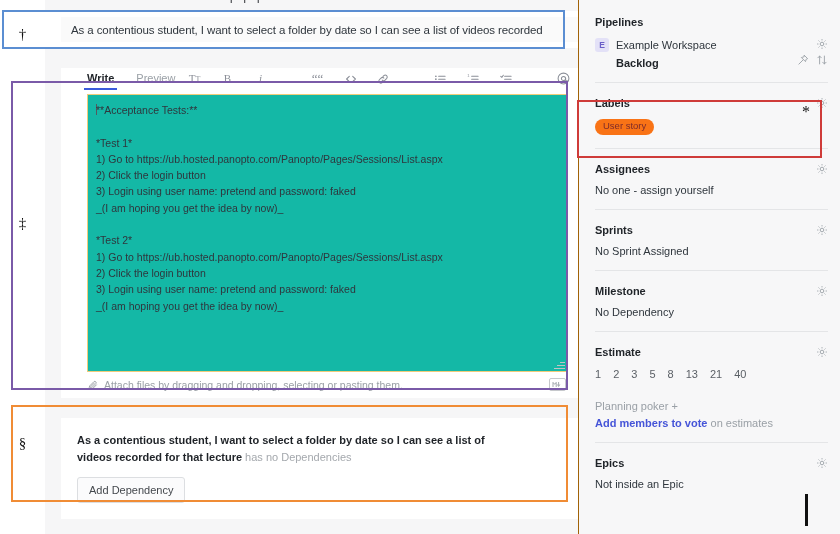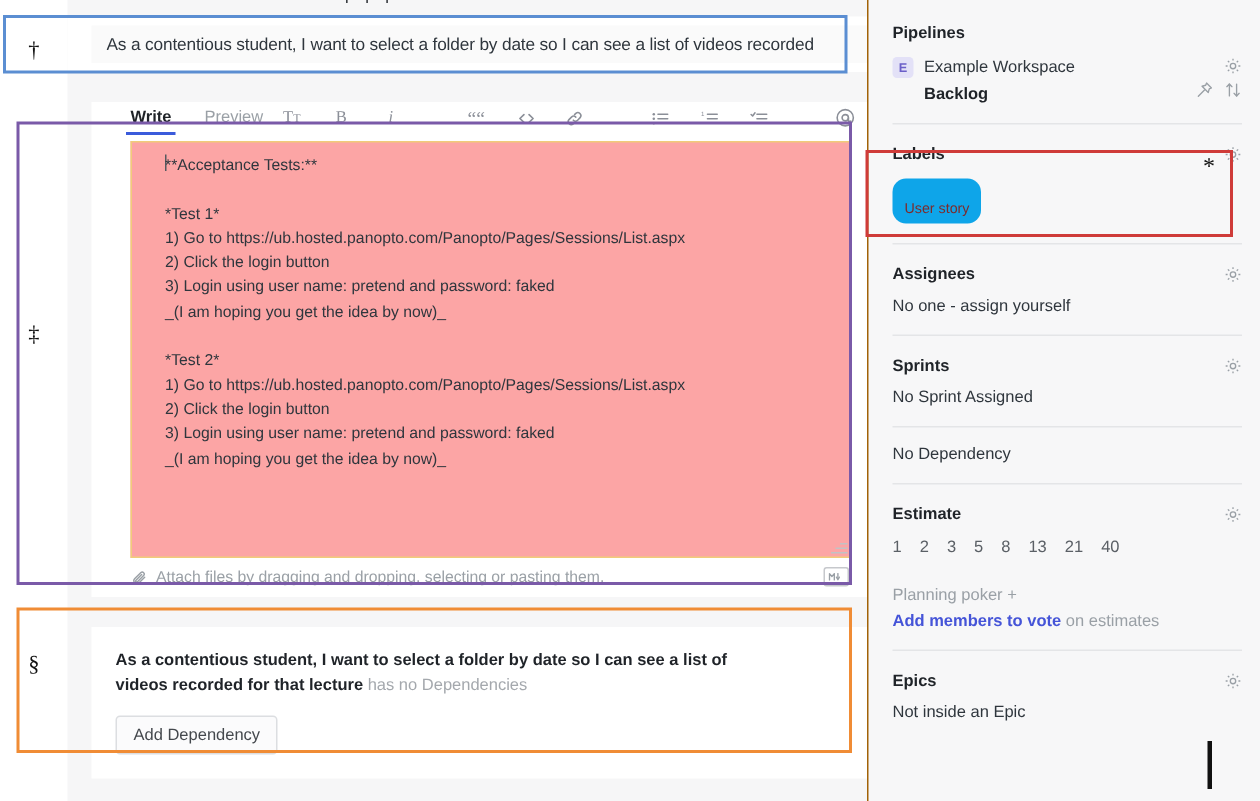--- a/index.html
+++ b/index.html
@@ -155,23 +155,23 @@
   }
   .tglyph.serif { font-family: "Liberation Serif", serif; }
 
   .ta-wrap {
     position: relative;
     margin: 0 0 0 26px;
     width: 480px;
   }
   .textarea {
     border: 1px solid #f0cc7a;
-    background: #fca5a5;
+    background: #14b8a6;
     height: 278px;
-    padding: 7px 8px 0 22px;
+    padding: 7px 8px 0 8px;
     box-sizing: border-box;
     font-size: 10.5px;
     line-height: 16.3px;
     color: #2f363d;
     white-space: pre-wrap;
     position: relative;
     overflow: hidden;
   }
   .caret {
     display: inline-block;
@@ -340,25 +340,25 @@
   .mini-icon {
     color: #9aa0a6;
     width: 12px;
     height: 12px;
     display:flex;align-items:center;justify-content:center;
     cursor: pointer;
   }
 
   .label-pill {
     display: inline-block;
-    background: #0ea5e9;
+    background: #f97316;
     color: #7d2b2b;
     font-size: 9.5px;
     border-radius: 9px;
-    padding: 16px 8px 3px 8px;
+    padding: 2px 8px 3px 8px;
     margin-top: 8px;
     line-height: 1.15;
   }
 
   .est-row {
     display: flex;
     gap: 12px;
     margin-top: 8px;
     font-size: 11px;
     color: #5b6066;
@@ -656,20 +656,29 @@
                   <path d="M7 1.3v1.5M7 11.2v1.5M1.3 7h1.5M11.2 7h1.5M3 3l1.1 1.1M9.9 9.9 11 11M11 3 9.9 4.1M4.1 9.9 3 11"></path>
                 </svg>
             </span>
           </div>
           <div class="s-sub">No Sprint Assigned</div>
         </div>
 
         <div class="s-div"></div>
 
         <div class="s-section">
+          <div class="s-head">
+            <span class="s-title">Milestone</span>
+            <span class="gear">
+              <svg width="12" height="12" viewBox="0 0 14 14" fill="none" stroke="currentColor" stroke-width="1.05">
+                  <circle cx="7" cy="7" r="2.1"></circle>
+                  <path d="M7 1.3v1.5M7 11.2v1.5M1.3 7h1.5M11.2 7h1.5M3 3l1.1 1.1M9.9 9.9 11 11M11 3 9.9 4.1M4.1 9.9 3 11"></path>
+                </svg>
+            </span>
+          </div>
           <div class="s-sub">No Dependency</div>
         </div>
 
         <div class="s-div"></div>
 
         <div class="s-section">
           <div class="s-head">
             <span class="s-title">Estimate</span>
             <span class="gear">
               <svg width="12" height="12" viewBox="0 0 14 14" fill="none" stroke="currentColor" stroke-width="1.05">

